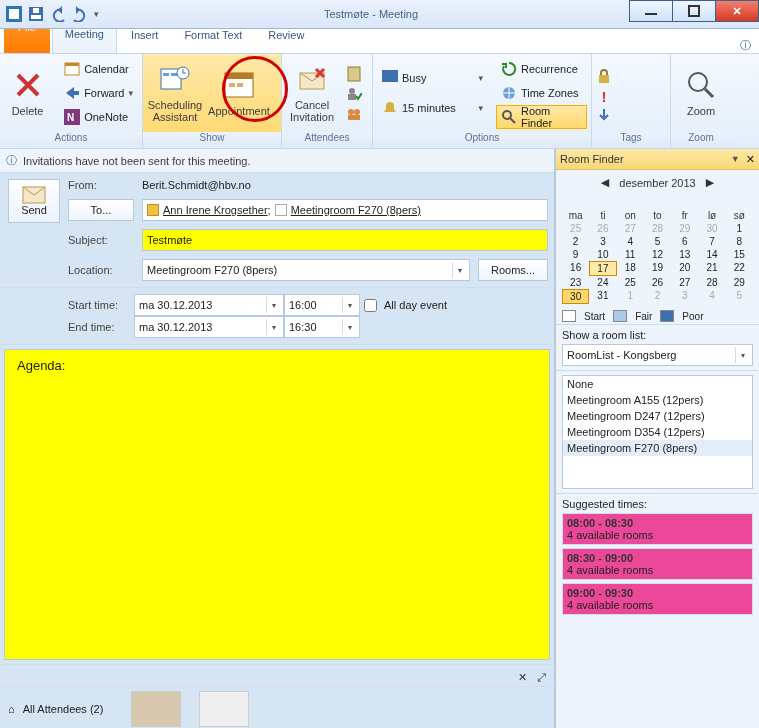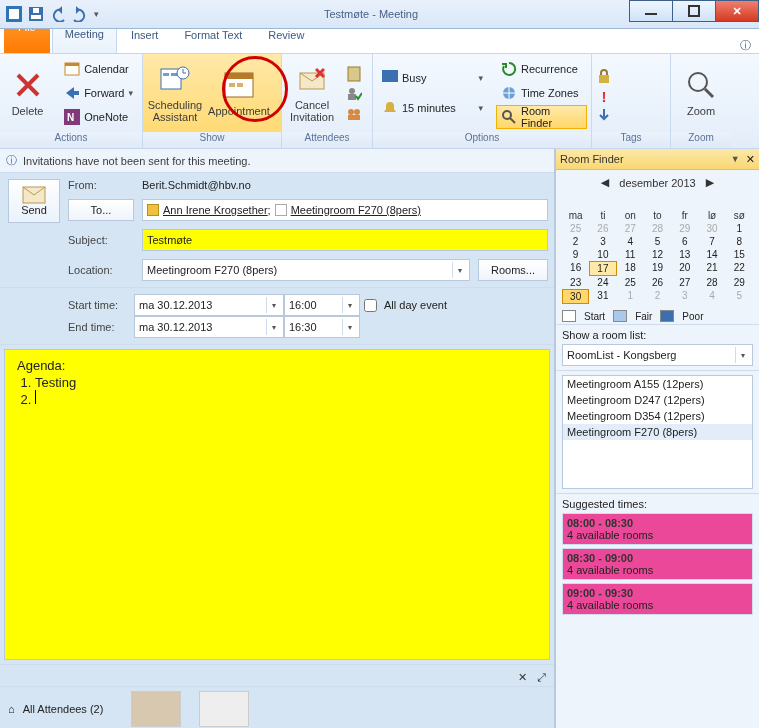--- a/index.html
+++ b/index.html
@@ -404,24 +404,20 @@
         </div>
       <div class="dd">
           <span>16:30</span>
           <span class="arrow">▾</span>
         </div>
       <span></span>
     </div>
 
     <div class="bodyarea">
       <div>Agenda:</div>
-      <ol style="margin:2px 0 0 18px;padding:0">
-        <li>Testing</li>
-        <li><span style="border-left:1px solid #000;height:14px;display:inline-block"></span></li>
-      </ol>
     </div>
 
     <div class="socialbar">
       <span style="float:right">⤢</span>
       <span style="float:right;margin-right:10px">✕</span>
     </div>
     <div class="attbar">
       <span>⌂</span>
       <span>All Attendees (2)</span>
       <span style="width:48px;height:34px;border:1px solid #ccc;background:#d8c8b0;margin-left:20px"></span>
@@ -503,20 +499,21 @@
     </div>
     <div class="section">
       <div>Show a room list:</div>
       <div class="dd" style="margin-top:3px">
           <span>RoomList - Kongsberg</span>
           <span class="arrow">▾</span>
         </div>
     </div>
     <div class="section" style="flex:0 0 auto">
       <div class="listbox" id="roomlist">
+          <div class="item">None</div>
           <div class="item">Meetingroom A155 (12pers)</div>
           <div class="item">Meetingroom D247 (12pers)</div>
           <div class="item">Meetingroom D354 (12pers)</div>
           <div class="item sel">Meetingroom F270 (8pers)</div>
         </div>
     </div>
     <div class="section suggested" style="flex:1;overflow:auto">
       <div>Suggested times:</div>
       <div id="slots">
           <div class="slot">

